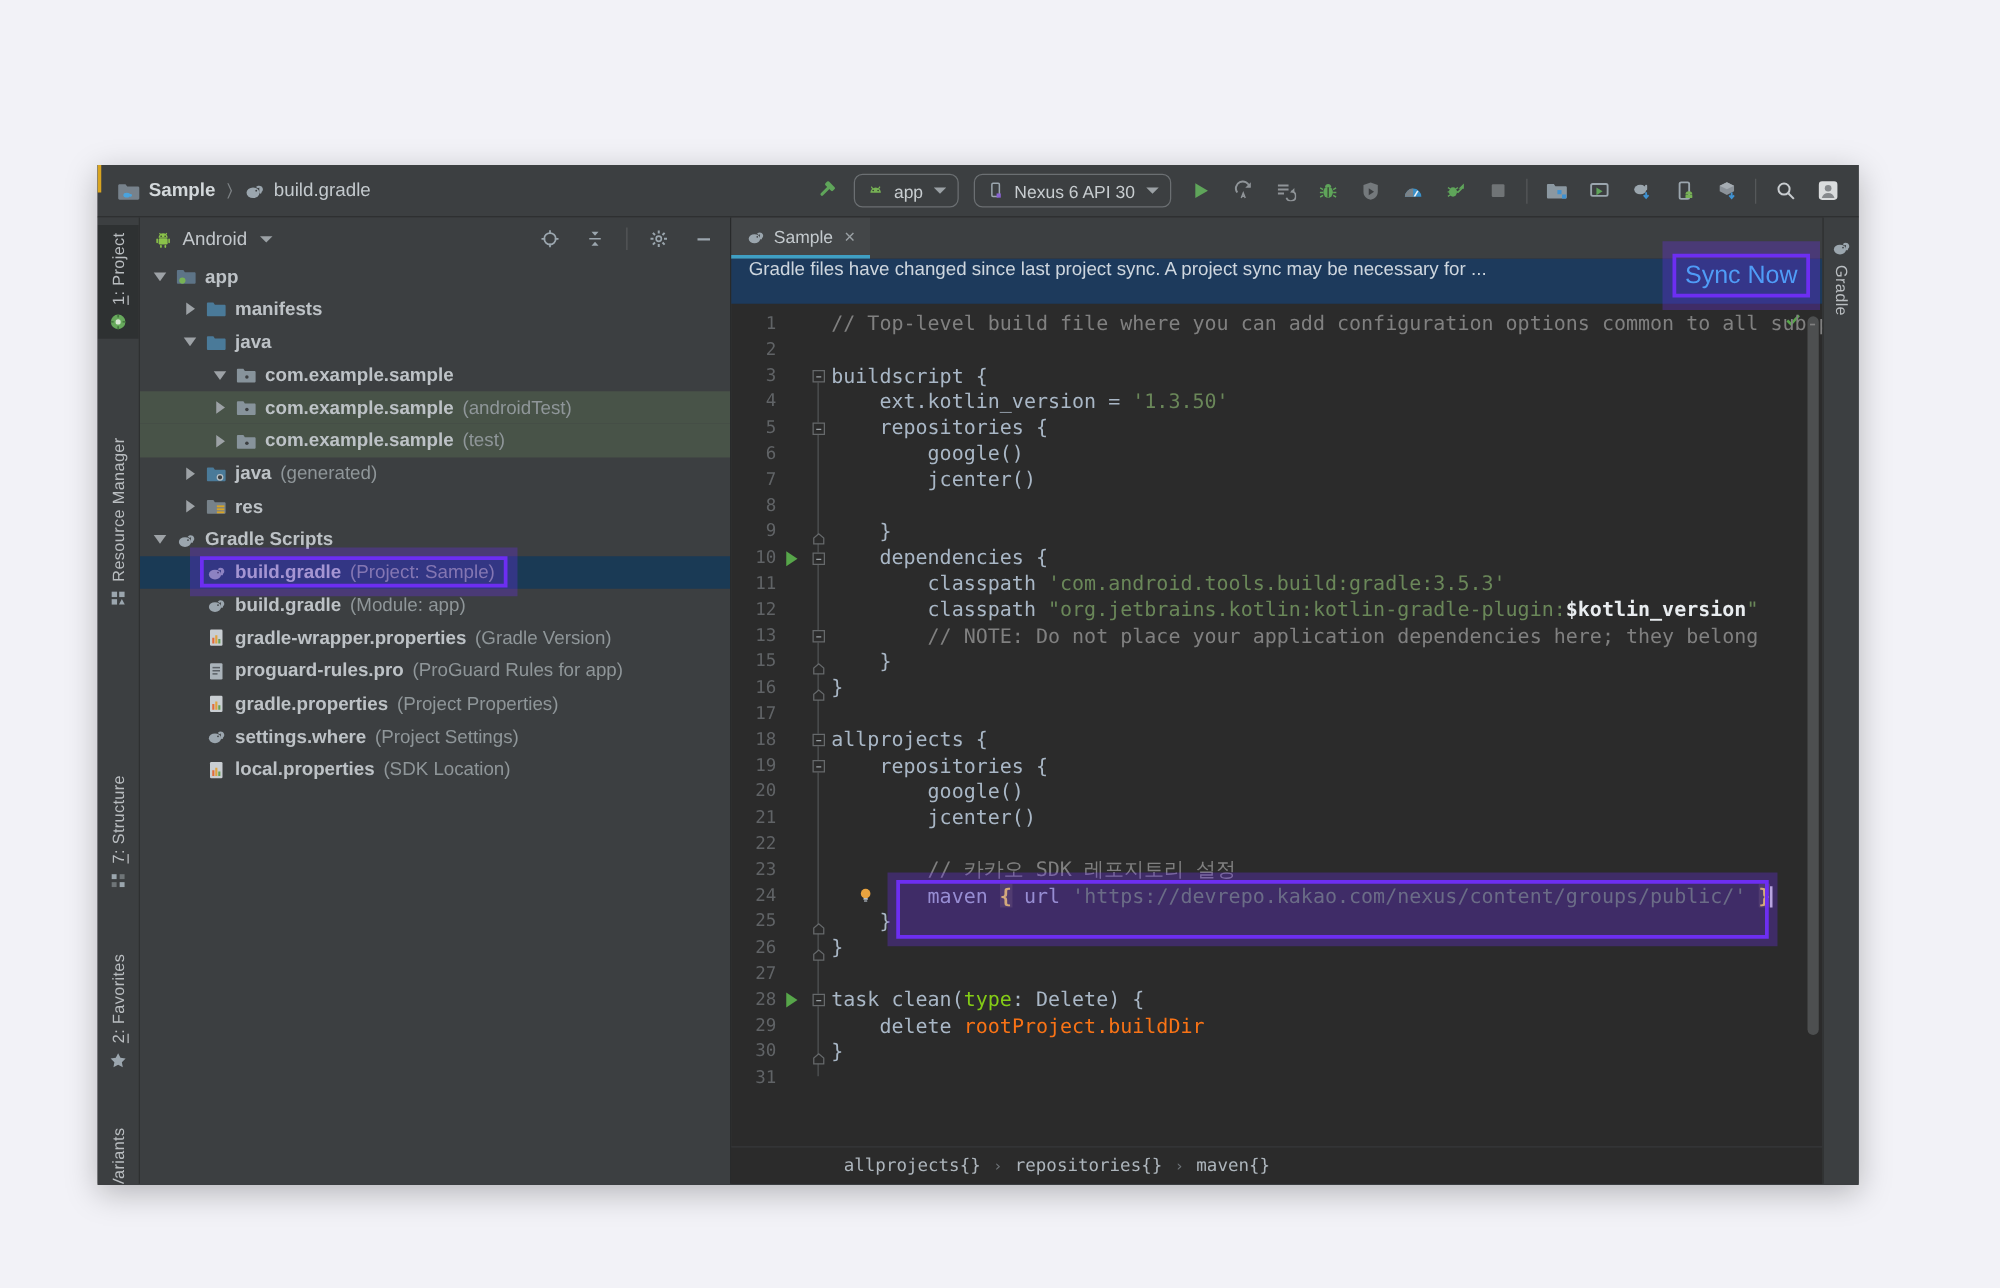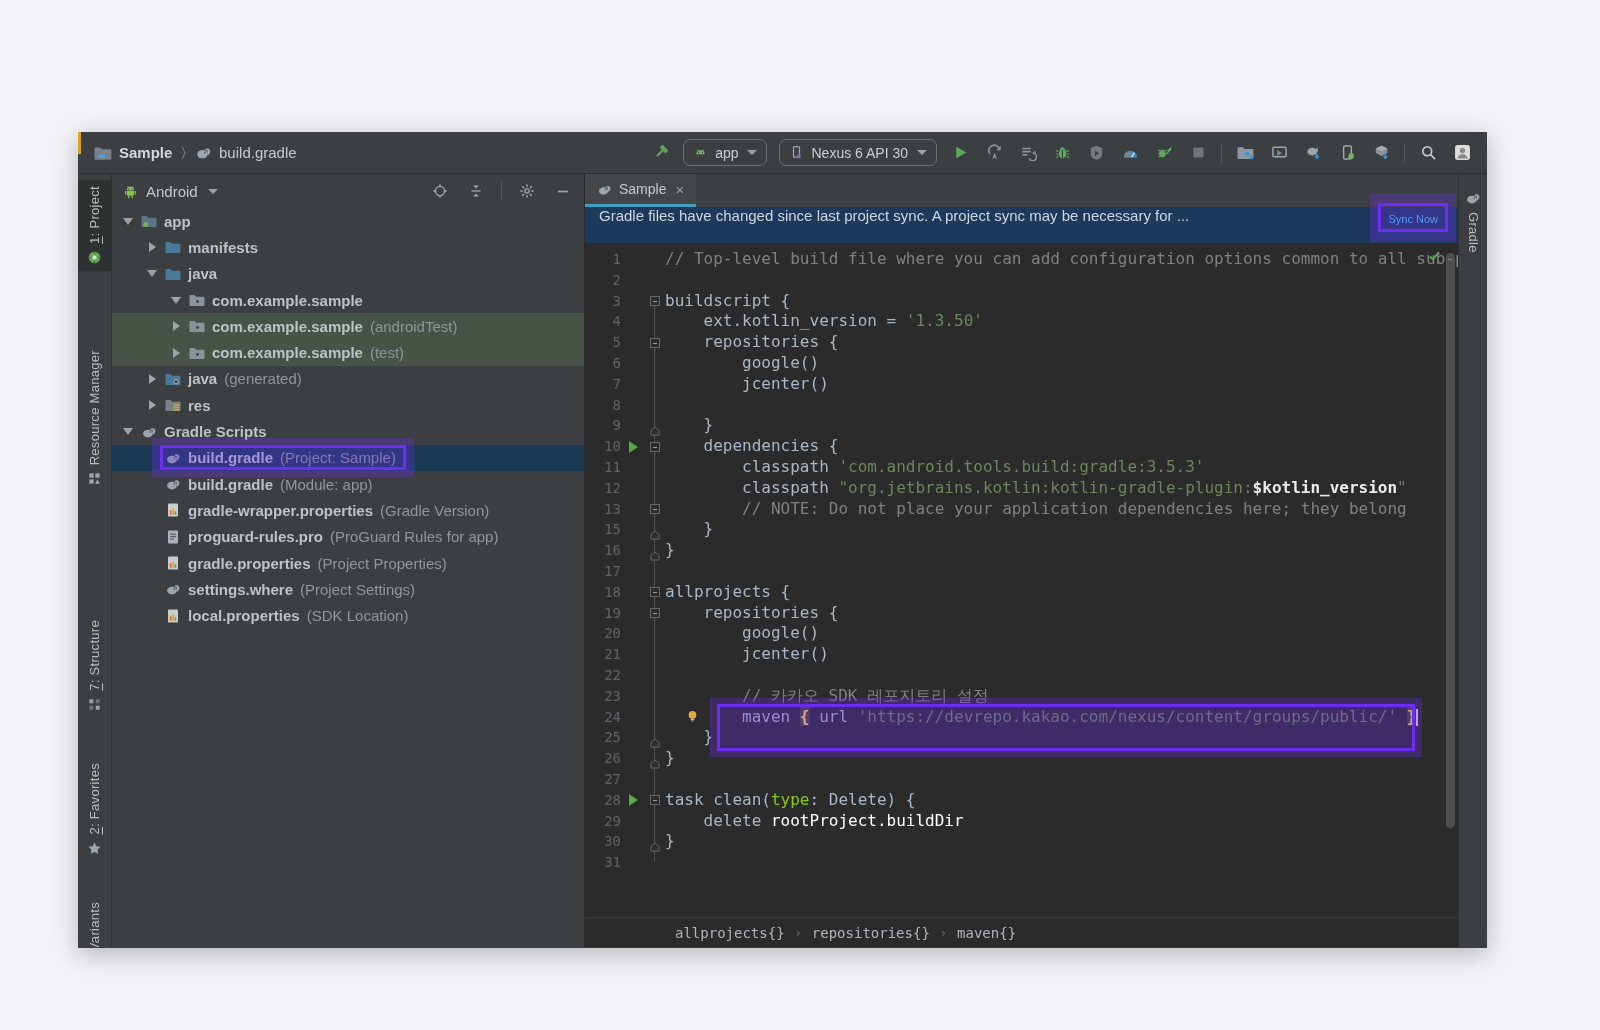--- a/index.html
+++ b/index.html
@@ -62,37 +62,37 @@
   
   .editor{flex:1;display:flex;flex-direction:column;background:#2b2b2b;min-width:0;}
   .tabbar{height:33px;flex:none;background:#3c3f41;display:flex;align-items:flex-end;}
   .tab{height:33px;display:flex;align-items:center;gap:7px;padding:0 12px;background:rgba(255,255,255,.04);
        border-bottom:3px solid #3f9fc4;color:#c3c9cd;font-size:14px;cursor:pointer;}
   .tab-close{color:#9aa0a4;font-size:15px;margin-left:2px;cursor:pointer;}
   .notifbar{height:36px;flex:none;background:#1d3a5c;display:flex;align-items:flex-start;
             padding:0 14px;font-size:15px;color:#ced6de;position:relative;}
   .notif-msg{overflow:hidden;text-overflow:ellipsis;white-space:nowrap;flex:1;}
   .sync-wrap{position:relative;margin-left:10px;flex:none;padding:2px 6px;}
-  .sync-link{color:#4f9cf7;font-size:11px;cursor:pointer;position:relative;z-index:5;}
+  .sync-link{color:#4f9cf7;font-size:20px;cursor:pointer;position:relative;z-index:5;}
   .sync-ann-wash{position:absolute;inset:-14px -12px;background:rgba(110,48,242,.30);pointer-events:none;}
   .sync-ann-border{position:absolute;inset:-4px -4px;border:3px solid #6d2ef2;pointer-events:none;}
 
   .codearea{flex:1;position:relative;overflow:hidden;font-family:"DejaVu Sans Mono","Liberation Mono",monospace;
             font-size:16px;line-height:20.8px;padding-top:6px;}
   .cl{height:20.8px;display:flex;align-items:center;white-space:pre;position:relative;}
   .ln{width:36px;flex:none;text-align:right;color:#606366;font-size:14px;}
   .gm{width:24px;flex:none;display:flex;justify-content:center;align-items:center;}
   .fd{width:20px;flex:none;display:flex;justify-content:center;align-items:center;}
   .run-tri{width:0;height:0;border-top:6px solid transparent;border-bottom:6px solid transparent;border-left:9px solid #57a64a;}
   .fold-o{width:10px;height:10px;border:1px solid #66696b;position:relative;background:#2b2b2b;z-index:2;}
   .fold-o::after{content:"";position:absolute;left:2px;right:2px;top:4px;height:1px;background:#9aa0a4;}
   .fold-c{width:10px;height:10px;position:relative;z-index:2;}
   .codetext{margin:0;font:inherit;color:#a9b7c6;}
   .sg-d{color:#a9b7c6;} .sg-c{color:#808080;} .sg-s{color:#6a8759;} .sg-k{color:#84cc16;}
-  .sg-v{color:#ffffff;} .sg-w{color:#e8ecef;font-weight:700;}
+  .sg-v{color:#f97316;} .sg-w{color:#e8ecef;font-weight:700;}
   .sg-b{color:#ffdf4a;background:#45433a;font-weight:700;}
   .caret-bar{display:inline-block;width:2px;height:17px;background:#d8d8d8;vertical-align:middle;}
   .fold-line{position:absolute;left:69px;top:58px;width:1px;height:560px;background:#515456;}
   .bulb{position:absolute;left:100px;top:2px;width:16px;height:16px;z-index:2;}
   .edit-check{position:absolute;right:16px;top:4px;width:16px;height:16px;}
   .vscroll{position:absolute;right:3px;top:10px;width:9px;height:575px;border-radius:5px;background:rgba(166,171,176,.28);}
   .code-ann-wash{position:absolute;background:rgba(110,48,242,.30);pointer-events:none;z-index:5;}
   .code-ann-border{position:absolute;border:3px solid #6d2ef2;pointer-events:none;z-index:6;}
 
   .crumbbar{height:30px;flex:none;background:#2b2b2b;border-top:1px solid #37393b;display:flex;

